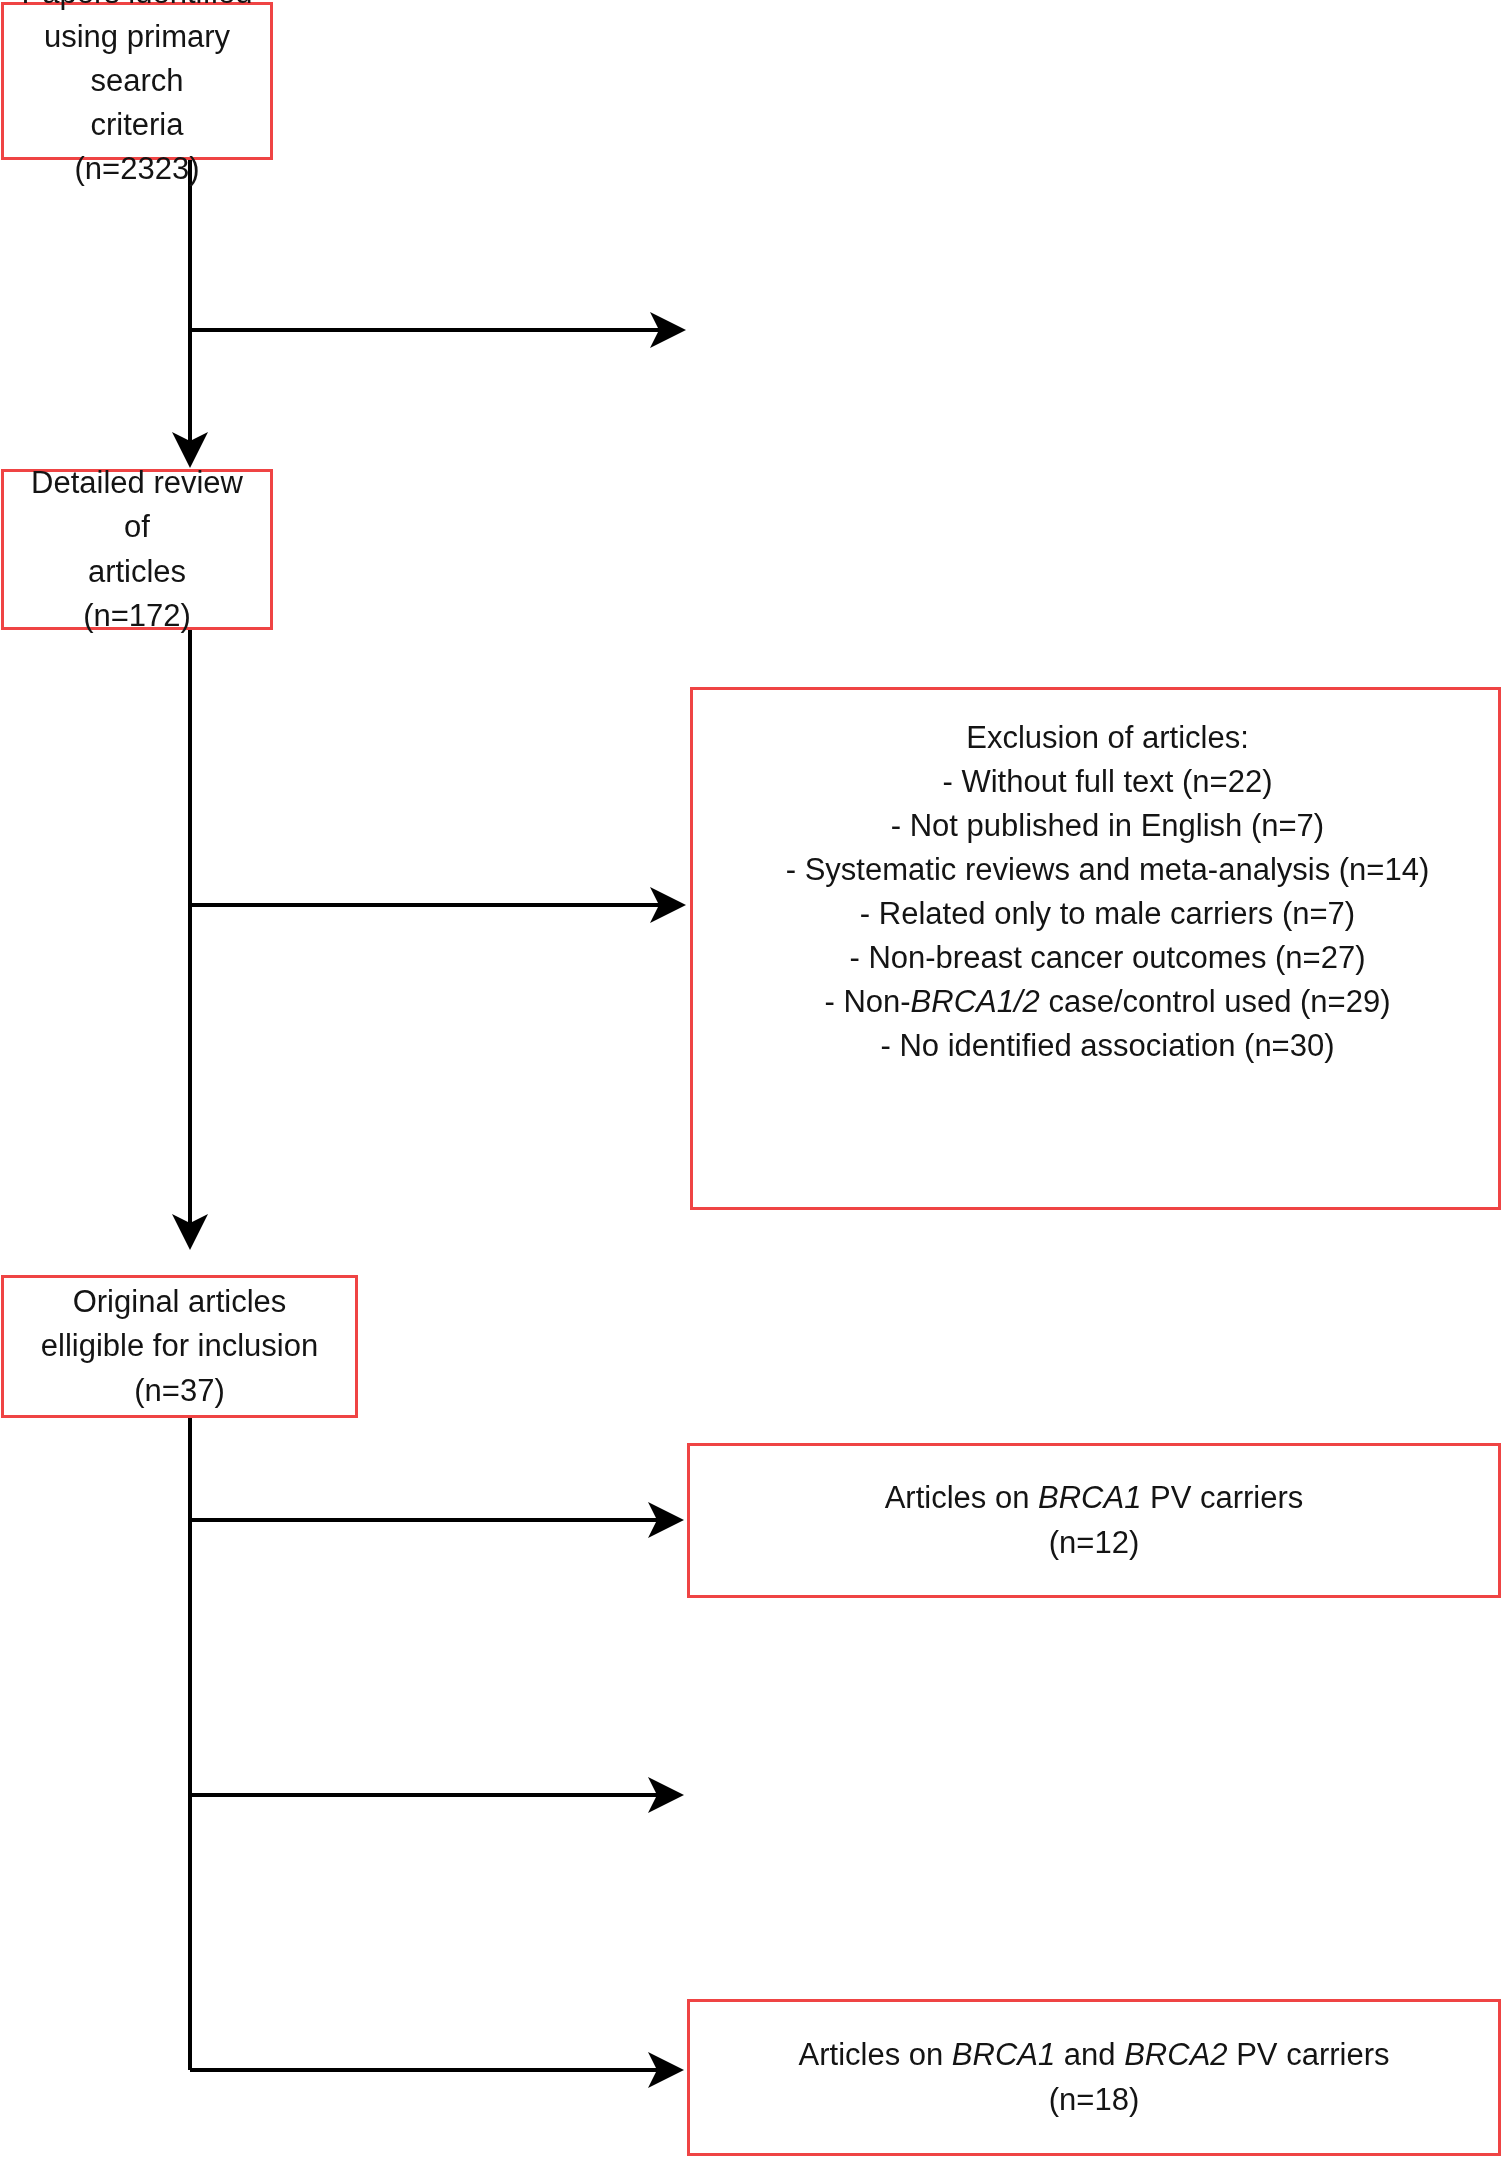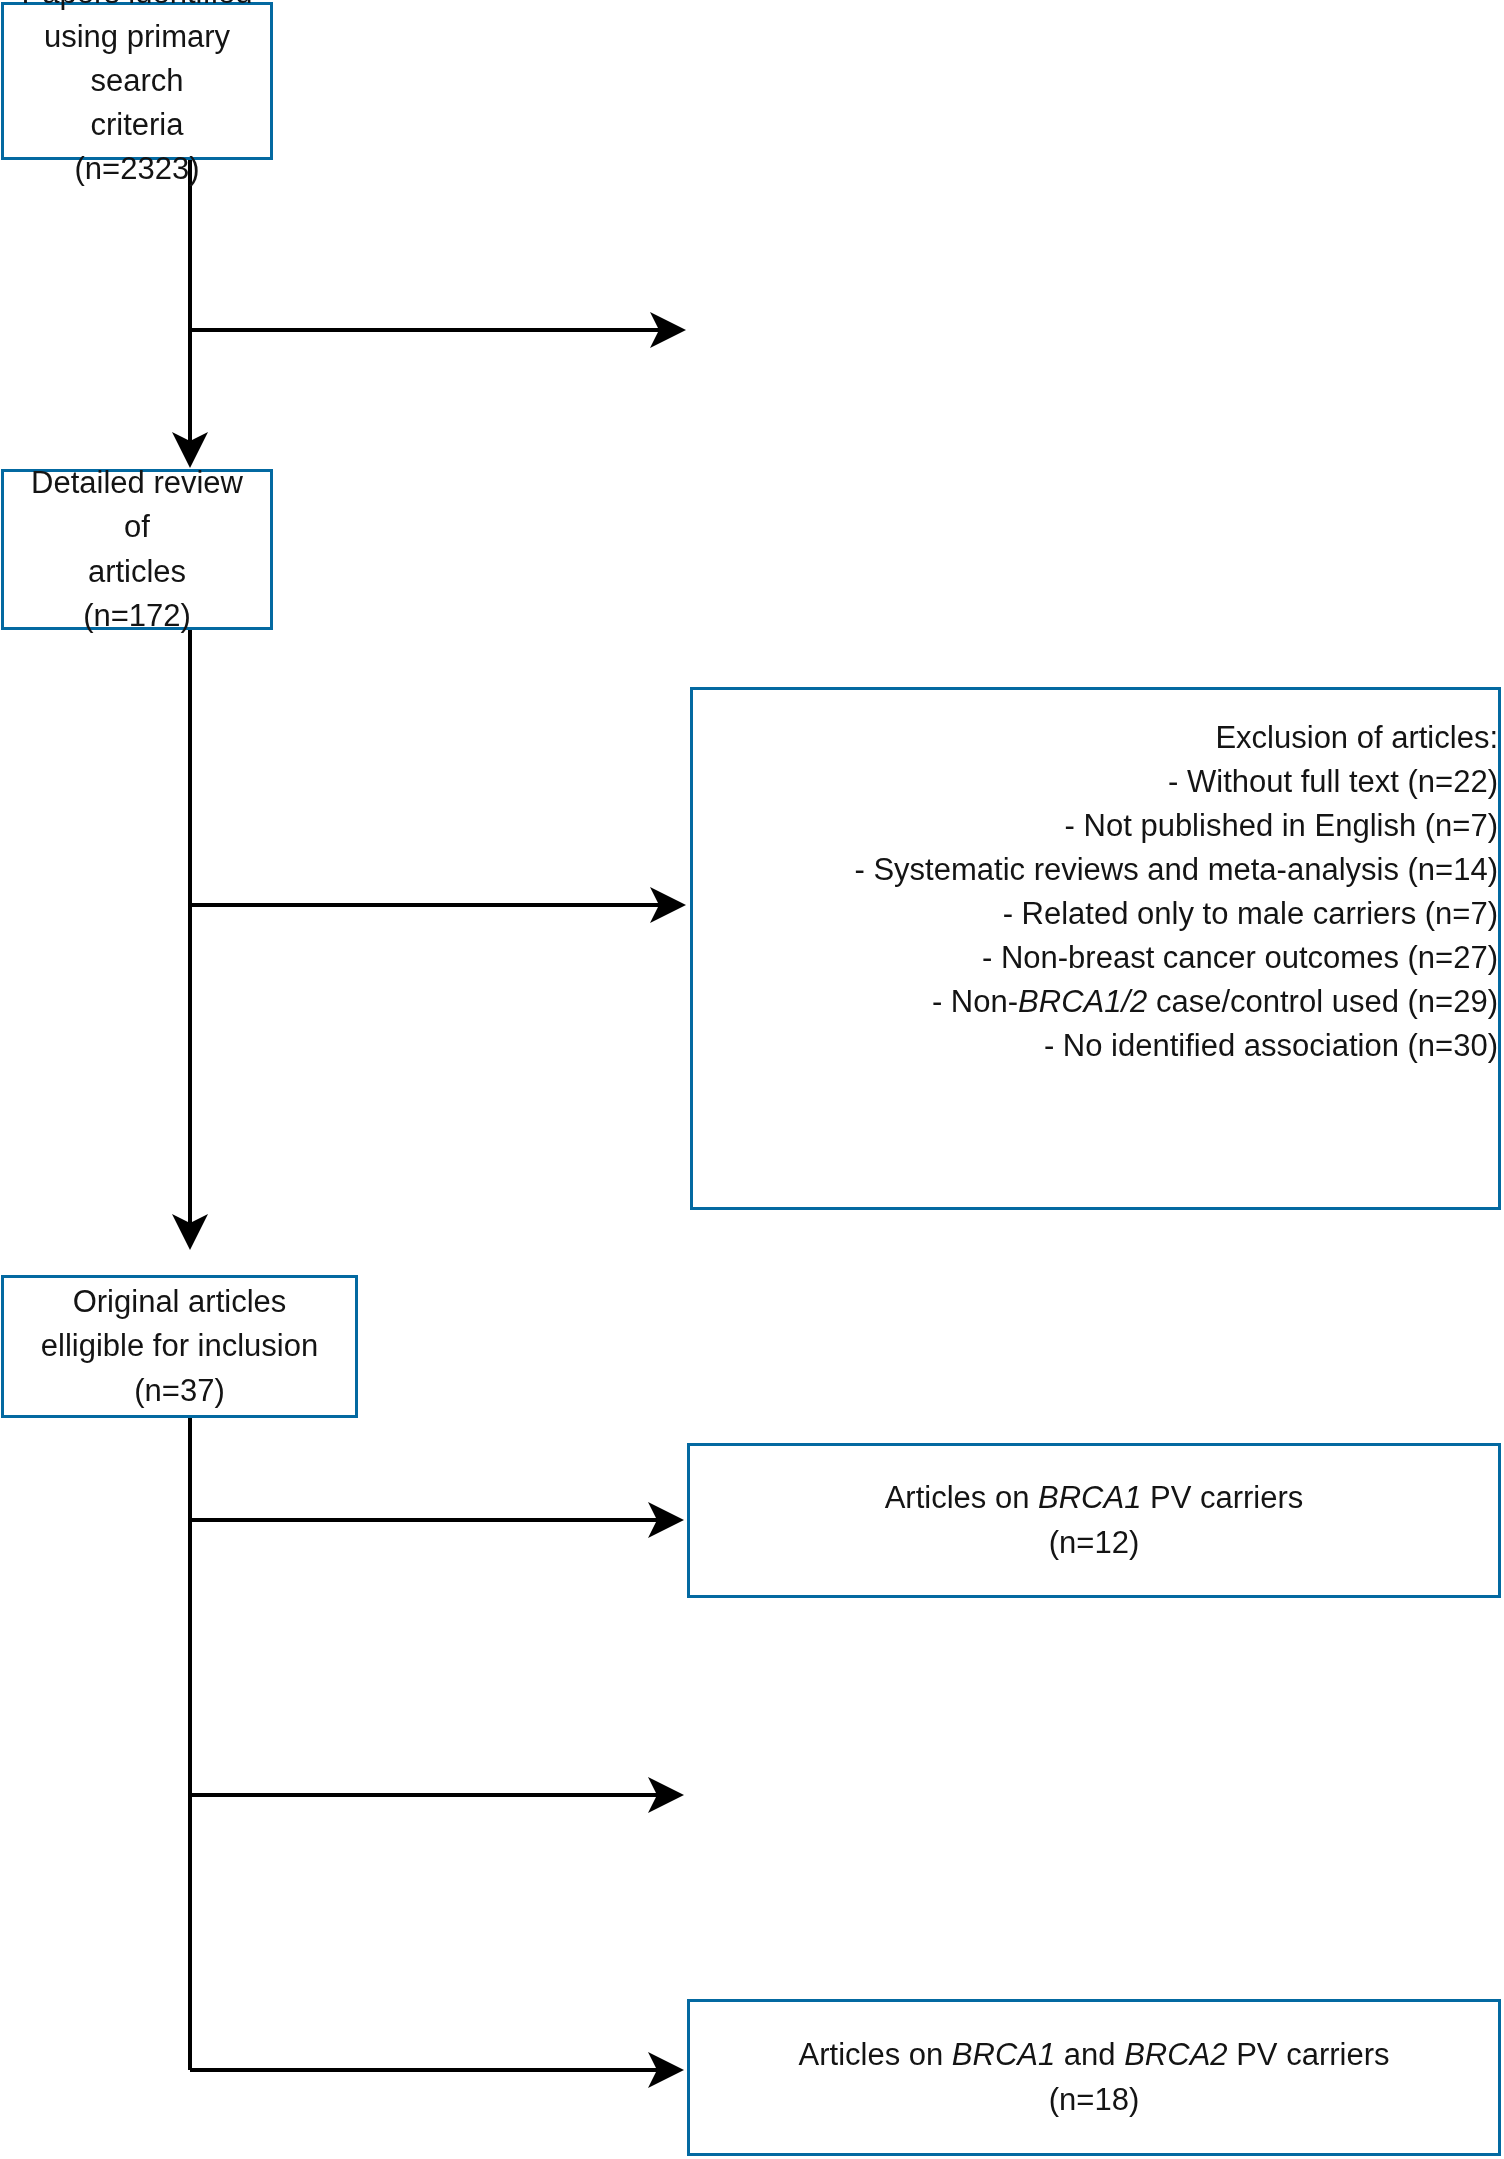--- a/index.html
+++ b/index.html
@@ -24,42 +24,42 @@
     position: absolute;
     left: 0;
     top: 0;
     width: 1504px;
     height: 2159px;
     pointer-events: none;
   }
   .node {
     position: absolute;
     box-sizing: border-box;
-    border: 3px solid #0369a1;
+    border: 3px solid #ef4444;
     background: #ffffff;
     display: flex;
     flex-direction: column;
     justify-content: center;
   }
   .node-text {
     font-size: 31px;
     line-height: 1.42;
     color: #141414;
     white-space: pre-wrap;
   }
   .center .node-text {
     text-align: center;
     padding: 0 10px;
   }
   .listbox {
     justify-content: flex-start;
     padding-top: 26px;
   }
   .listbox .node-text {
-    text-align: right;
+    text-align: center;
     padding-left: 24px;
   }
   .gene {
     font-style: italic;
   }
 </style>
 </head>
 <body>
 
 <div id="flowchart">

